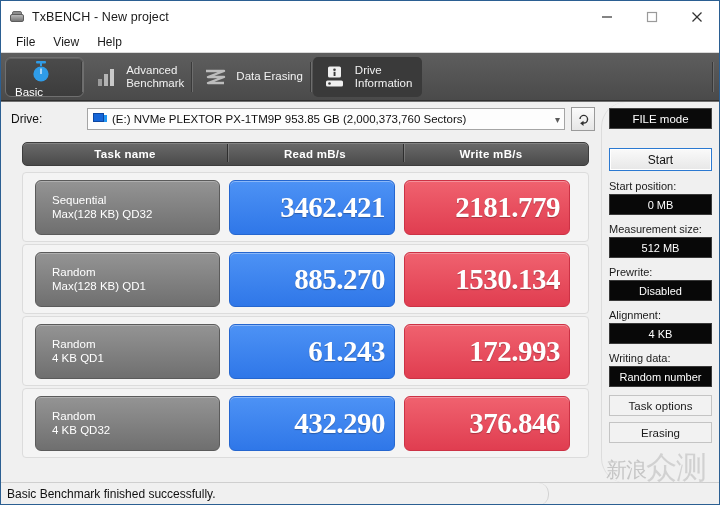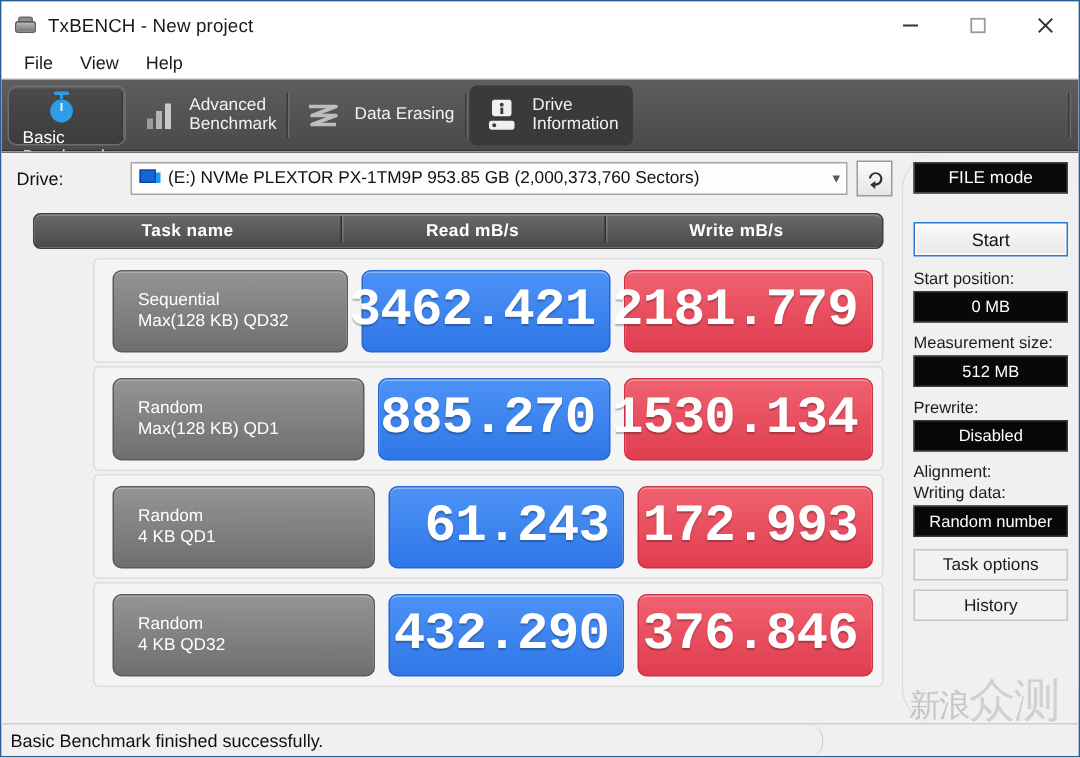--- a/index.html
+++ b/index.html
@@ -235,42 +235,41 @@
   .rows { margin: 6px 12px 0 21px; }
   .row {
     height: 70px;
     background: #f4f4f4;
     border: 1px solid #dcdcdc;
     border-radius: 4px;
     margin-bottom: 2px;
     display: flex;
     align-items: center;
     padding: 0 6px;
-    margin-left: 40px;
   }
   .task-cell {
     width: 185px; height: 55px;
     margin-left: 6px;
     border-radius: 6px;
     background: linear-gradient(#949494, #6f6f6f);
     border: 1px solid #5b5b5b;
     box-shadow: inset 0 1px 0 rgba(255,255,255,.25);
     display: flex; flex-direction: column; justify-content: center;
     padding-left: 16px;
   }
   .task-l1 { font-size: 11.5px; color: #fff; line-height: 14px; }
   .task-l2 { font-size: 11.5px; color: #fff; line-height: 14px; }
   .val-cell {
     width: 166px; height: 55px;
     margin-left: 9px;
     border-radius: 6px;
     display: flex; align-items: center; justify-content: flex-end;
     padding-right: 9px;
-    font-family: Liberation Mono, monospace;
-    font-size: 35px;
+    font-family: Liberation Serif, serif;
+    font-size: 29px;
     font-weight: bold;
     color: #ffffff;
     letter-spacing: -0.5px;
     text-shadow: 0 1px 1px rgba(0,0,0,.28);
   }
   .val-read {
     background: linear-gradient(#4d92f5, #2f77e8);
     border: 1px solid #2566cf;
     box-shadow: inset 0 1px 0 rgba(255,255,255,.35);
   }
@@ -526,26 +525,27 @@
       <div class="field-label">Start position:</div>
       <div class="field-value">0 MB</div>
 
       <div class="field-label">Measurement size:</div>
       <div class="field-value">512 MB</div>
 
       <div class="field-label">Prewrite:</div>
       <div class="field-value">Disabled</div>
 
       <div class="field-label">Alignment:</div>
+      <div class="field-value">4 KB</div>
 
       <div class="field-label">Writing data:</div>
       <div class="field-value">Random number</div>
 
       <div class="plain-btn">Task options</div>
-      <div class="plain-btn">History</div>
+      <div class="plain-btn">Erasing</div>
     </div>
   </div>
 
   <div class="watermark">
     <span class="wm-a">新浪</span>
     <span class="wm-b">众测</span>
   </div>
 
   <div class="statusbar">
     <div class="status-text">Basic Benchmark finished successfully.</div>

